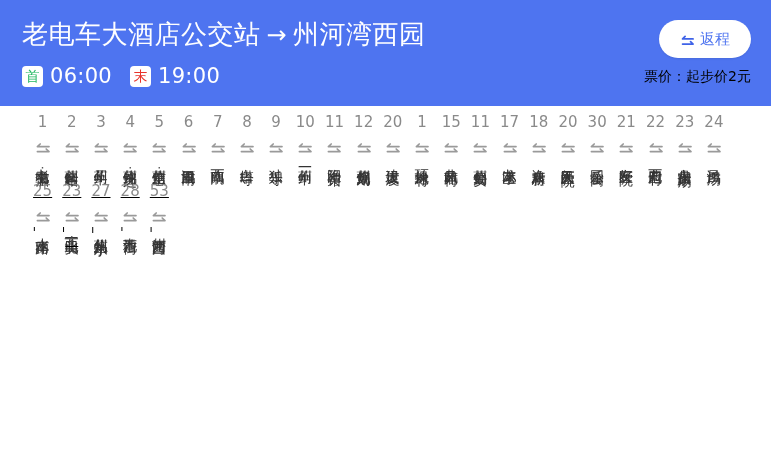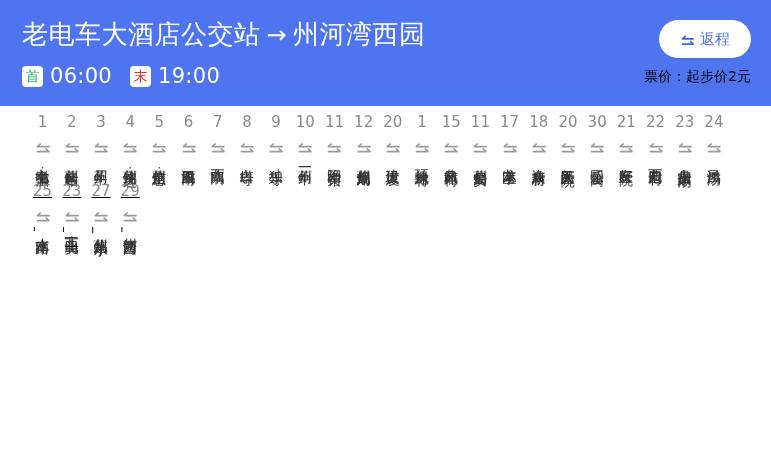--- a/index.html
+++ b/index.html
@@ -430,21 +430,29 @@
         </div>
         <div class="stop">
           <div class="stop-index">27</div>
           <div class="stop-swap"><svg viewBox="0 0 16 14" width="16" height="14" aria-hidden="true">
               <path d="M2 4.6 H13.6 L10.8 2.0" fill="none" stroke="#9a9a9a" stroke-width="1.7" stroke-linecap="round" stroke-linejoin="round" transform="translate(16,0) scale(-1,1)"></path>
               <path d="M2.4 9.6 H14 L11.2 7.0" fill="none" stroke="#9a9a9a" stroke-width="1.7" stroke-linecap="round" stroke-linejoin="round"></path>
             </svg></div>
           <div class="stop-name">蓟州第八小学</div>
         </div>
         <div class="stop">
-          <div class="stop-index">29</div>
+          <div class="stop-index">28</div>
+          <div class="stop-swap"><svg viewBox="0 0 16 14" width="16" height="14" aria-hidden="true">
+              <path d="M2 4.6 H13.6 L10.8 2.0" fill="none" stroke="#9a9a9a" stroke-width="1.7" stroke-linecap="round" stroke-linejoin="round" transform="translate(16,0) scale(-1,1)"></path>
+              <path d="M2.4 9.6 H14 L11.2 7.0" fill="none" stroke="#9a9a9a" stroke-width="1.7" stroke-linecap="round" stroke-linejoin="round"></path>
+            </svg></div>
+          <div class="stop-name">青池西街</div>
+        </div>
+        <div class="stop">
+          <div class="stop-index">53</div>
           <div class="stop-swap"><svg viewBox="0 0 16 14" width="16" height="14" aria-hidden="true">
               <path d="M2 4.6 H13.6 L10.8 2.0" fill="none" stroke="#9a9a9a" stroke-width="1.7" stroke-linecap="round" stroke-linejoin="round" transform="translate(16,0) scale(-1,1)"></path>
               <path d="M2.4 9.6 H14 L11.2 7.0" fill="none" stroke="#9a9a9a" stroke-width="1.7" stroke-linecap="round" stroke-linejoin="round"></path>
             </svg></div>
           <div class="stop-name">州河湾西园</div>
         </div>
       </div>
   </div>
 
 </div>

